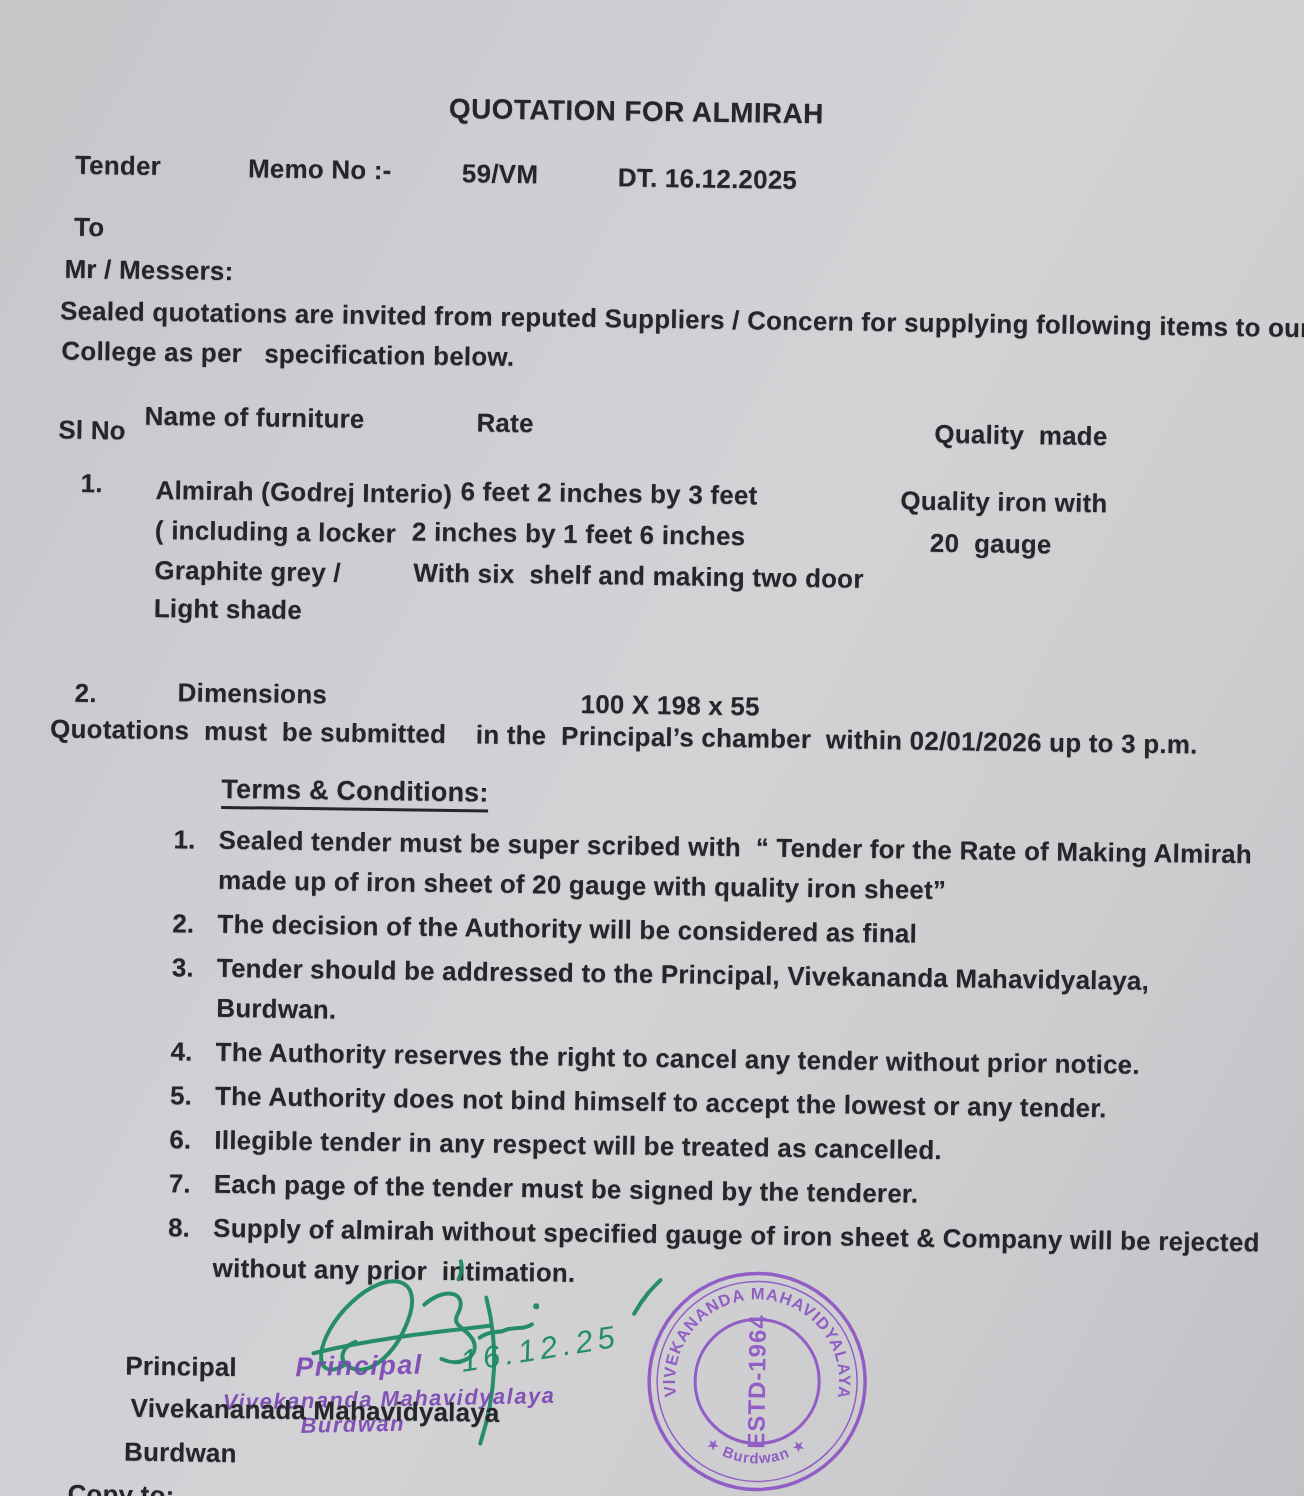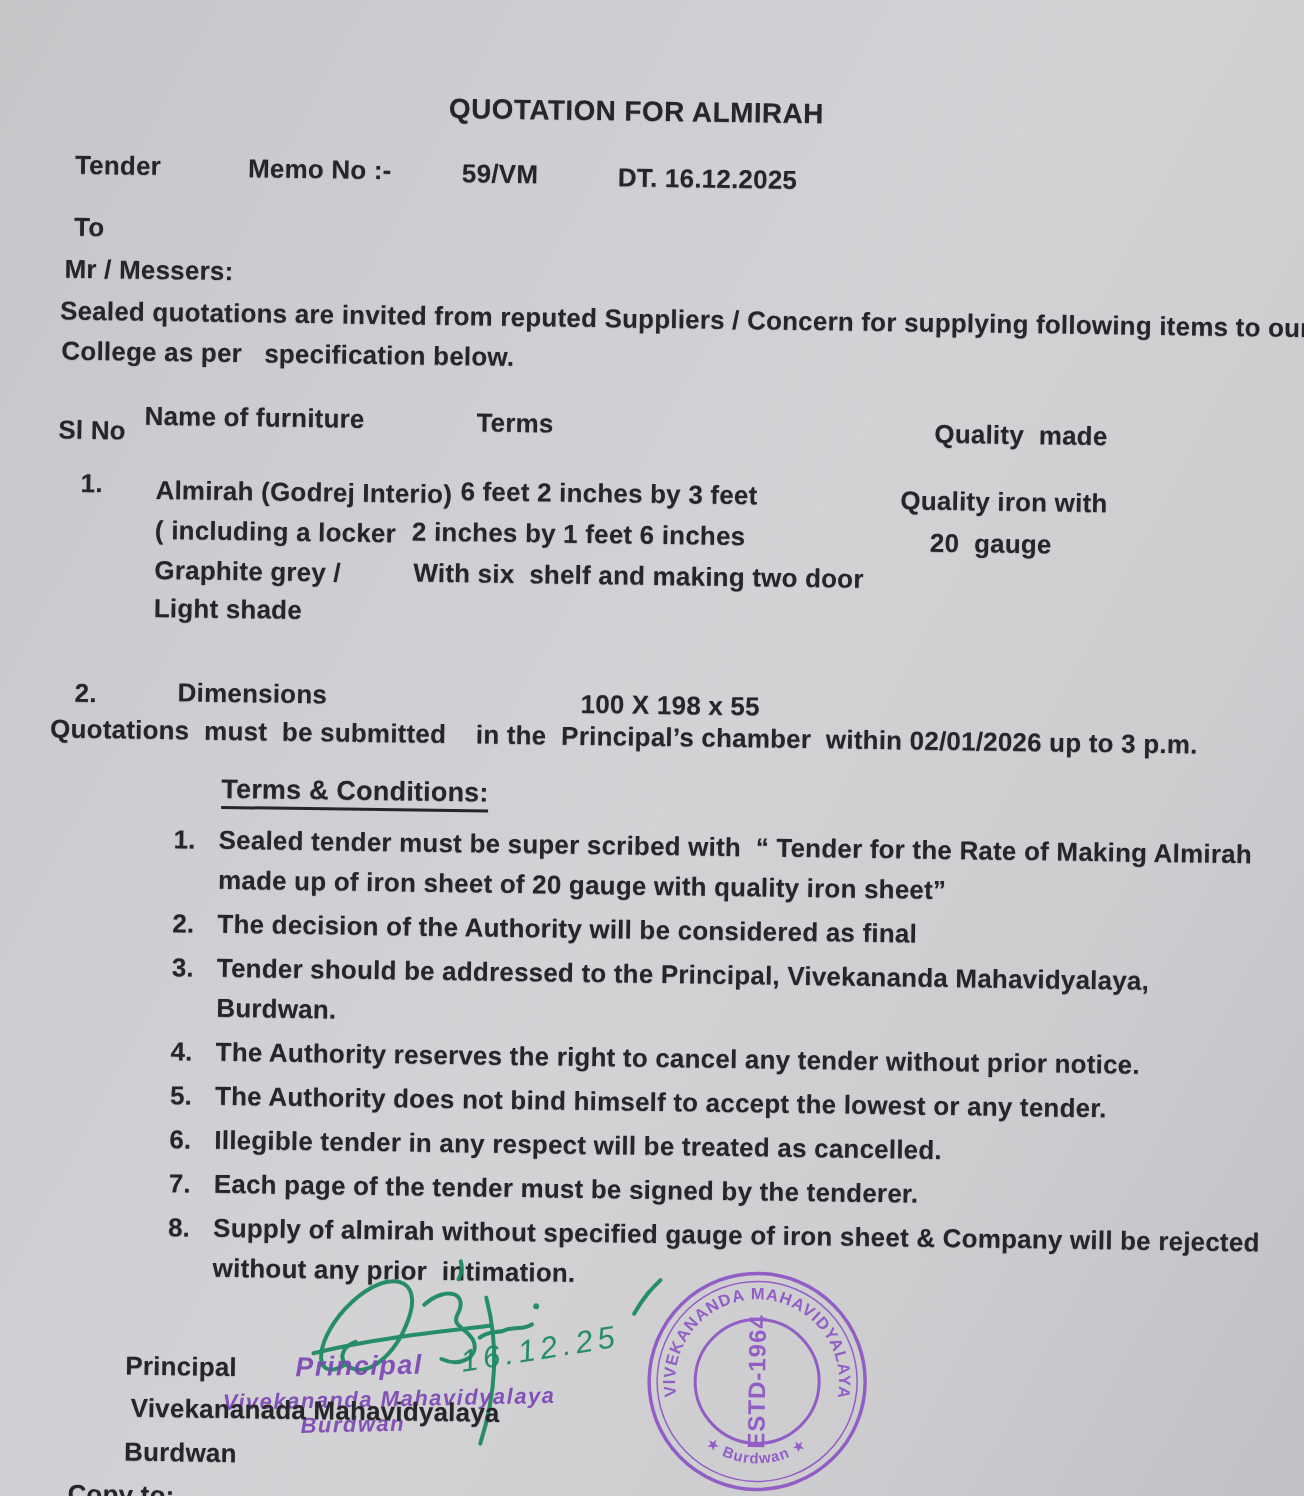--- a/index.html
+++ b/index.html
@@ -55,21 +55,21 @@
     <span class="t" style="left:618px;top:155px;">DT. 16.12.2025</span>
 
     <span class="t" style="left:75px;top:212px;">To</span>
     <span class="t" style="left:66px;top:254px;">Mr / Messers:</span>
 
     <span class="t" style="left:62px;top:296px;">Sealed quotations are invited from reputed Suppliers / Concern for supplying following items to our</span>
     <span class="t" style="left:64px;top:336px;">College as per   specification below.</span>
 
     <span class="t" style="left:62px;top:415px;">Sl No</span>
     <span class="t" style="left:148px;top:400px;">Name of furniture</span>
-    <span class="t" style="left:480px;top:402px;">Terms</span>
+    <span class="t" style="left:480px;top:402px;">Rate</span>
     <span class="t" style="left:938px;top:407px;">Quality  made</span>
 
     <span class="t" style="left:85px;top:468px;">1.</span>
     <span class="t" style="left:160px;top:474px;">Almirah (Godrej Interio)</span>
     <span class="t" style="left:160px;top:514px;">( including a locker</span>
     <span class="t" style="left:160px;top:554px;">Graphite grey /</span>
     <span class="t" style="left:160px;top:592px;">Light shade</span>
     <span class="t" style="left:465px;top:471px;">6 feet 2 inches by 3 feet</span>
     <span class="t" style="left:417px;top:512px;">2 inches by 1 feet 6 inches</span>
     <span class="t" style="left:419px;top:553px;">With six  shelf and making two door</span>

